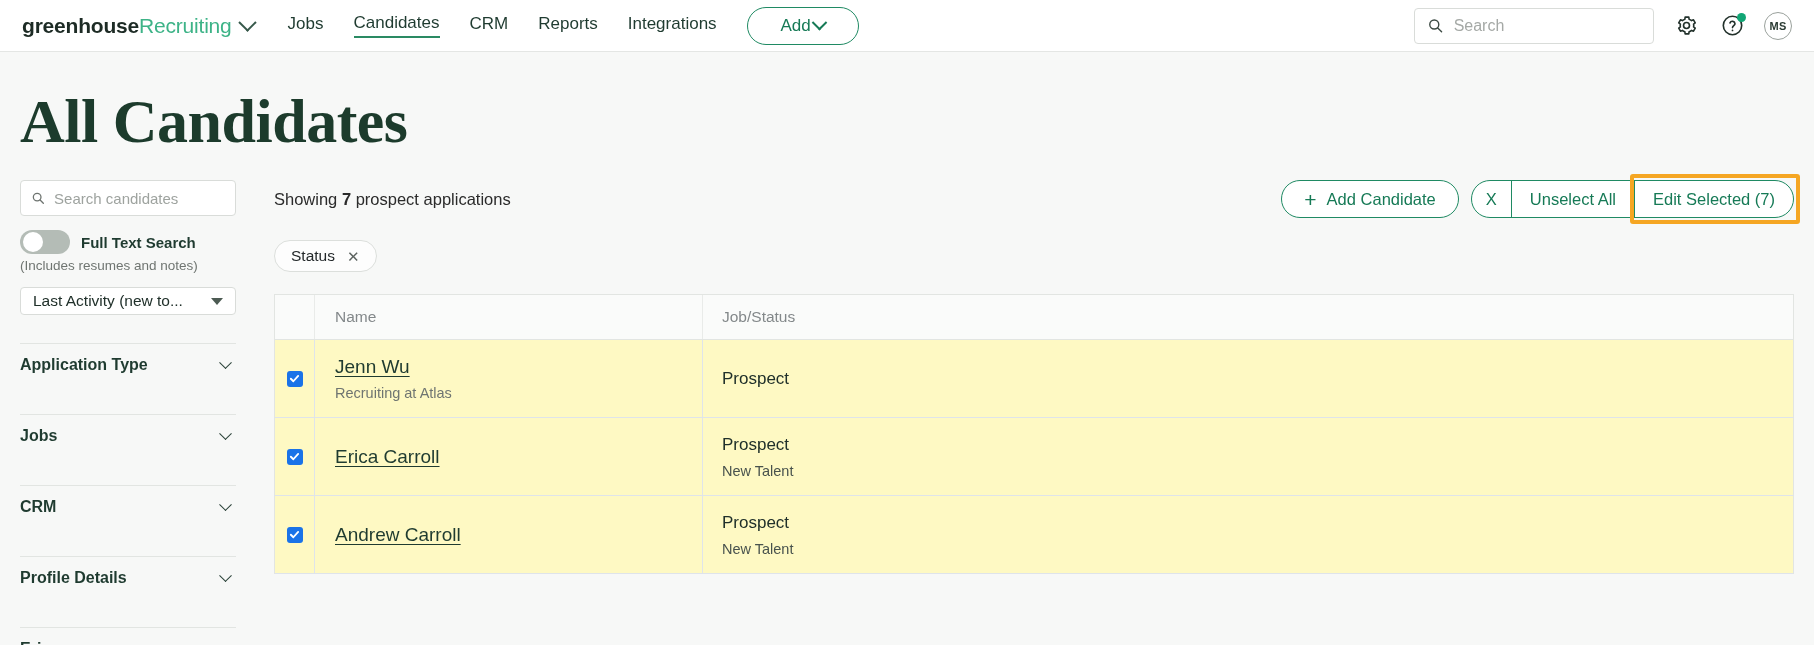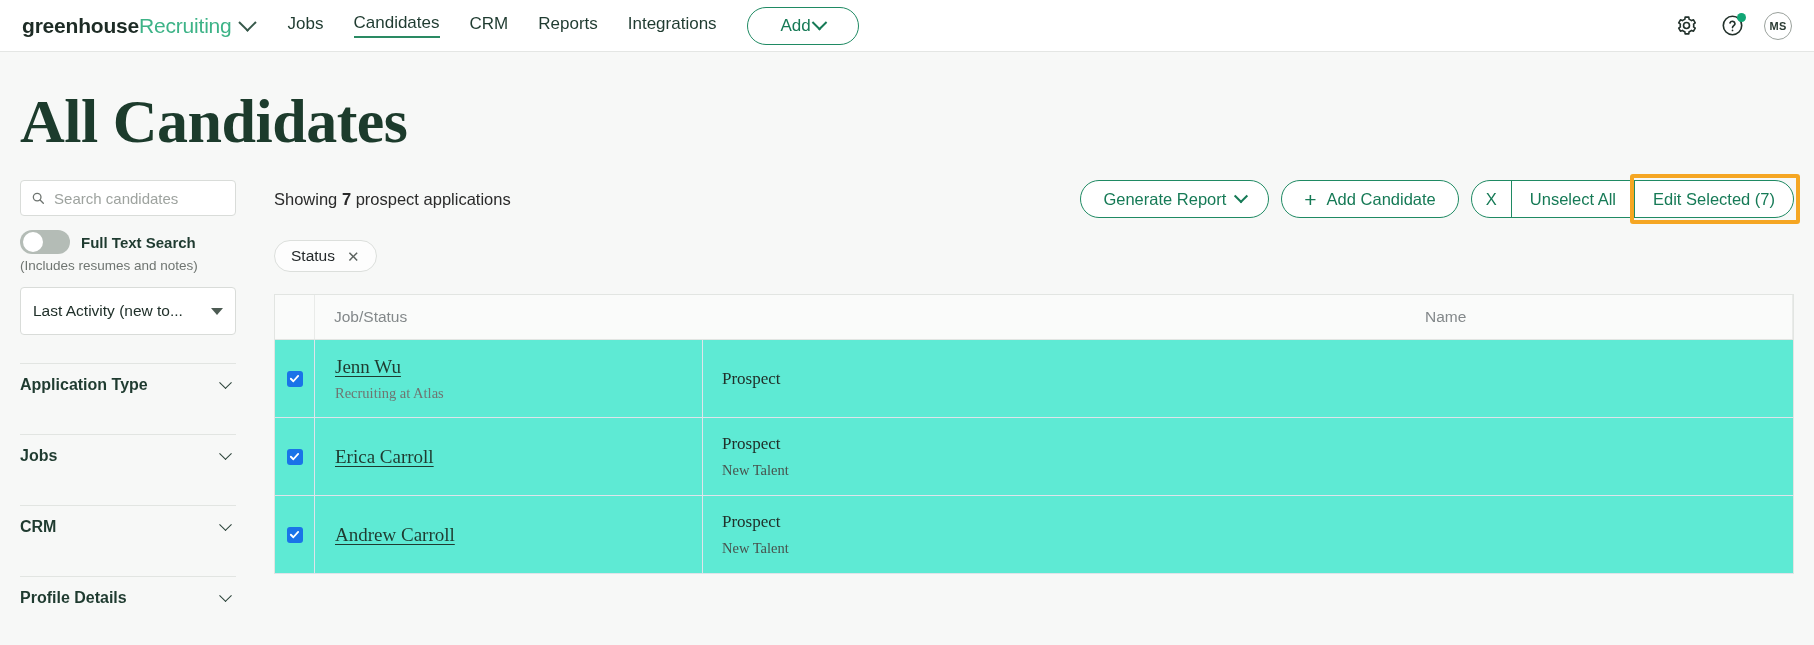--- a/index.html
+++ b/index.html
@@ -171,21 +171,21 @@
     position: absolute;
     top: 2px; left: 3px;
     width: 20px; height: 20px;
     border-radius: 50%;
     background: #fff;
   }
   .fts-label { font-size: 15px; font-weight: 700; color: #1f3b30; }
   .fts-sub { font-size: 13.5px; color: #6f7571; margin-top: 4px; }
   .sortsel {
     margin-top: 14px;
-    height: 48px;
+    height: 28px;
     border: 1px solid #d9dcd9;
     border-radius: 4px;
     background: #fff;
     display: flex; align-items: center;
     justify-content: space-between;
     padding: 0 12px;
     font-size: 15.5px;
     color: #20302a;
     cursor: pointer;
   }
@@ -295,24 +295,23 @@
     color: #83888a;
   }
   .cell-check {
     flex: 0 0 40px;
     border-right: 1px solid #e9ebe9;
     display: flex; align-items: center; justify-content: center;
   }
   .cell-name { flex: 0 0 388px; padding-left: 20px; border-right: 1px solid #e9ebe9; }
   .cell-job { flex: 1; padding-left: 19px; }
   .tbody .trow {
-    background: #5eead4;
+    background: #fef9c3;
     border-bottom: 1px solid #dfe4ea;
     min-height: 78px;
-    font-family: Liberation Serif, serif;
   }
   .tbody .cell-check { border-right: 1px solid #dfe4ea; }
   .tbody .cell-name {
     border-right: 1px solid #dfe4ea;
     display: flex; flex-direction: column; justify-content: center;
     padding-top: 4px; padding-bottom: 4px;
   }
   .tbody .cell-job {
     display: flex; flex-direction: column; justify-content: center;
     padding-top: 4px; padding-bottom: 4px;
@@ -353,20 +352,27 @@
     <a class="navlink" href="#">Reports</a>
     <a class="navlink" href="#">Integrations</a>
   </div>
 
   <button class="addbtn">
     <span>Add</span>
     <span class="chev"></span>
   </button>
 
   <div class="nav-right">
+    <div class="searchbox">
+      <svg width="19" height="19" viewBox="0 0 24 24" fill="none" stroke="#3c4a43" stroke-width="2">
+          <circle cx="10.5" cy="10.5" r="6.5"></circle>
+          <line x1="15.5" y1="15.5" x2="21" y2="21" stroke-linecap="round"></line>
+        </svg>
+      <input type="text" placeholder="Search" style="">
+    </div>
 
     <button class="icon-btn">
       <svg width="23" height="23" viewBox="0 0 24 24" fill="none" stroke="#22312b" stroke-width="1.7">
         <circle cx="12" cy="12" r="3.1"></circle>
         <path d="M19.4 13.5a7.6 7.6 0 000-3l1.7-1.3-1.8-3.1-2 .8a7.7 7.7 0 00-2.6-1.5l-.3-2.1H10.6l-.3 2.1a7.7 7.7 0 00-2.6 1.5l-2-.8L3.9 9.2l1.7 1.3a7.6 7.6 0 000 3l-1.7 1.3 1.8 3.1 2-.8a7.7 7.7 0 002.6 1.5l.3 2.1h3.8l.3-2.1a7.7 7.7 0 002.6-1.5l2 .8 1.8-3.1z" stroke-linejoin="round"></path>
       </svg>
     </button>
 
     <button class="icon-btn">
       <svg width="23" height="23" viewBox="0 0 24 24" fill="none" stroke="#22312b" stroke-width="1.7">
@@ -433,24 +439,20 @@
   <section class="main">
 
     <div class="main-top">
       <div class="showing">
         <span>Showing</span>
         <b>7</b>
         <span>prospect applications</span>
       </div>
 
       <div class="toolbar">
-        <button class="pillbtn">
-          <span>Generate Report</span>
-          <span class="chev"></span>
-        </button>
 
         <button class="pillbtn">
           <span class="plus">+</span>
           <span>Add Candidate</span>
         </button>
 
         <div class="split">
           <div class="seg-x">X</div>
           <div class="seg-unselect">Unselect All</div>
           <div class="seg-edit">
@@ -464,22 +466,22 @@
     <div class="chips">
       <div class="chip">
         <span>Status</span>
         <span class="x">✕</span>
       </div>
     </div>
 
     <div class="table">
       <div class="trow thead">
         <div class="cell cell-check"></div>
+        <div class="cell cell-name">Name</div>
         <div class="cell cell-job">Job/Status</div>
-        <div class="cell cell-name">Name</div>
       </div>
 
       <div class="tbody">
 
         <div class="trow">
           <div class="cell-check">
             <div class="cb">
               <svg width="11" height="11" viewBox="0 0 24 24" fill="none" stroke="#ffffff" stroke-width="4" stroke-linecap="round" stroke-linejoin="round">
                   <polyline points="4,12.5 9.5,18 20,6.5"></polyline>
                 </svg>

